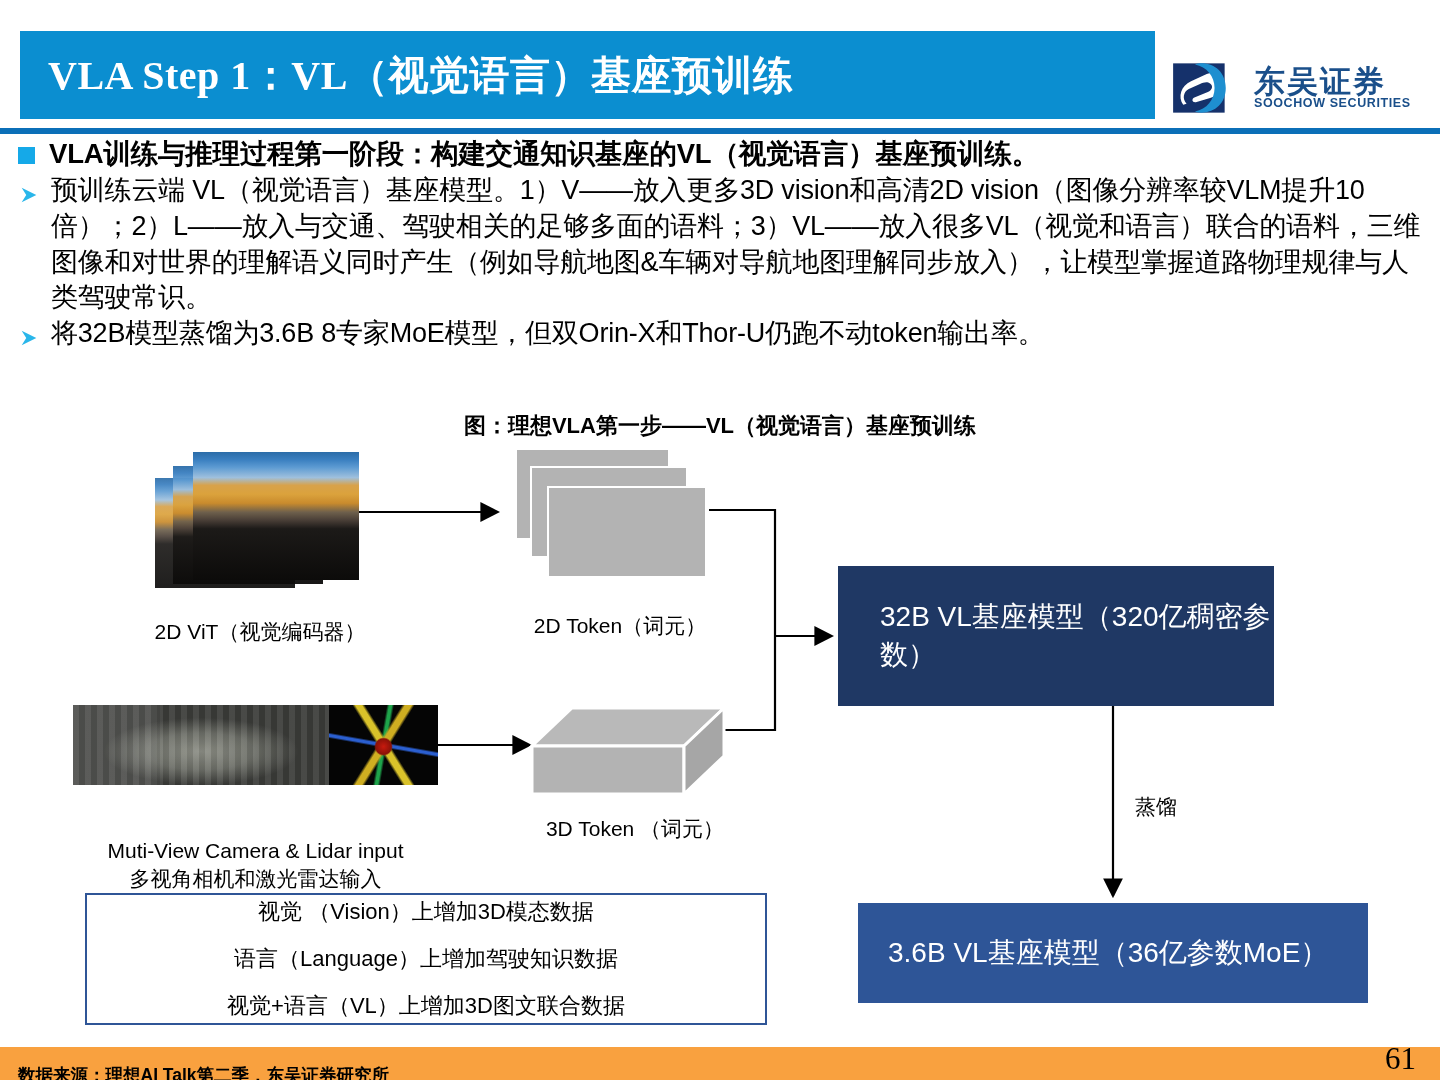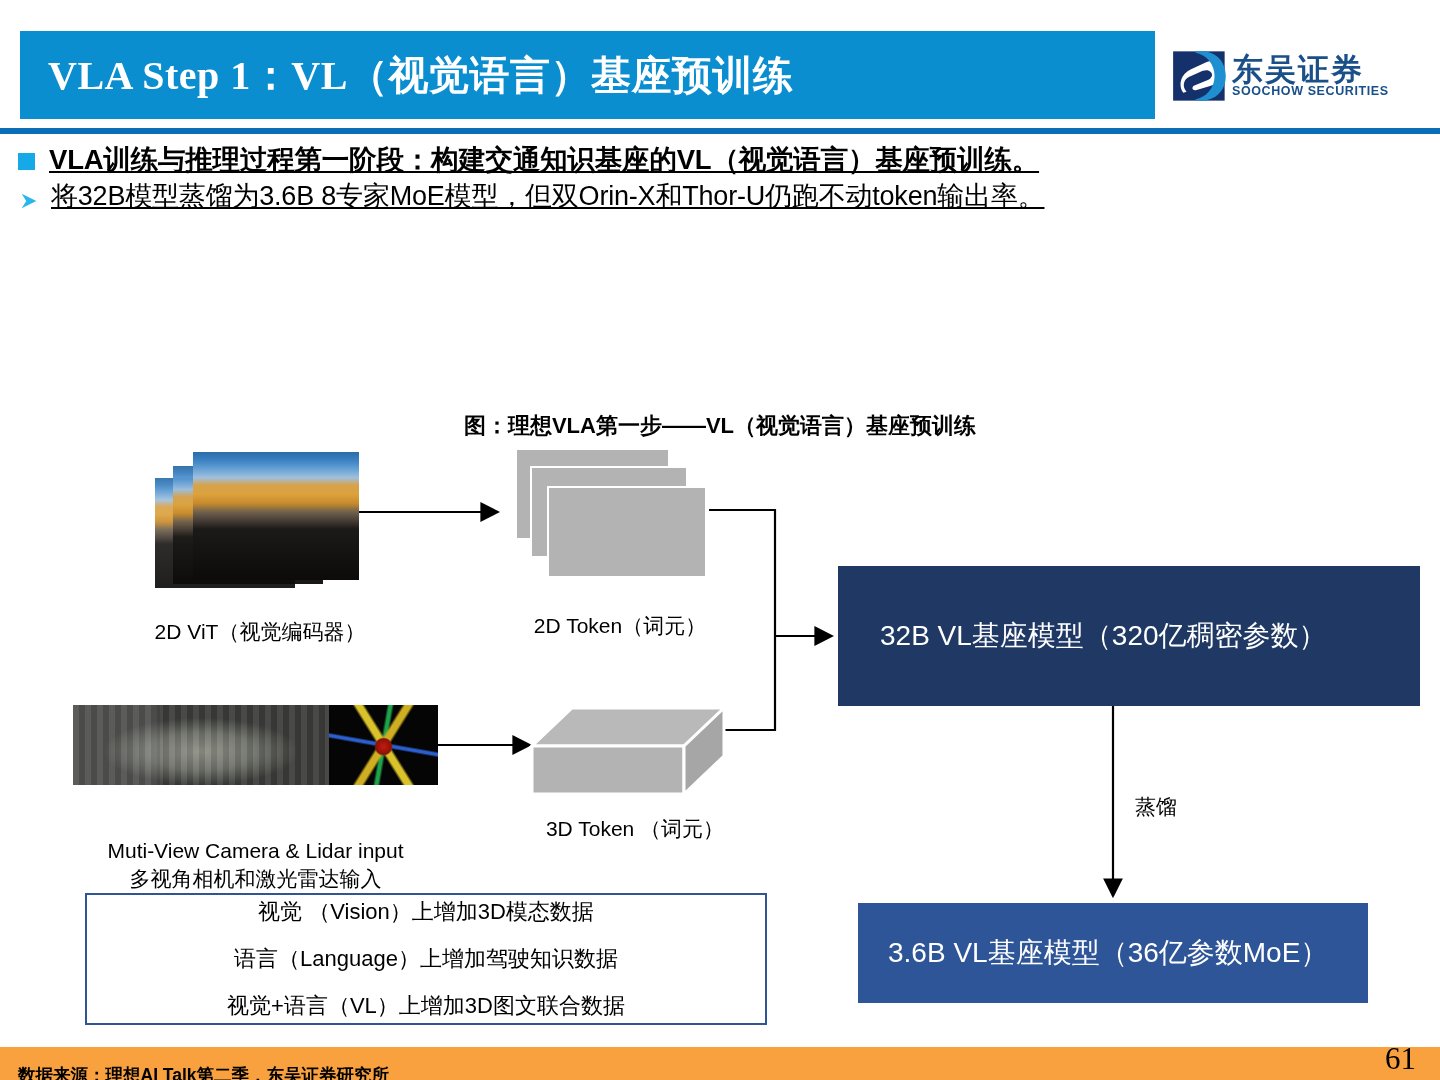--- a/index.html
+++ b/index.html
@@ -21,41 +21,41 @@
     position: absolute; left: 28px; top: 50%;
     transform: translateY(-50%);
     color: #ffffff;
     font-family: "Liberation Serif", "DejaVu Serif", serif;
     font-weight: bold;
     font-size: 40px;
     letter-spacing: 0.5px;
     white-space: nowrap;
   }
   #logo-wrap {
-    position: absolute; left: 1172px; top: 48px;
-    display: flex; align-items: center; gap: 4px;
+    position: absolute; left: 1172px; top: 60px;
+    display: flex; align-items: center; gap: 26px;
   }
   #logo-mark { width: 56px; height: 56px; display:block; }
   #logo-text { display: flex; flex-direction: column; line-height: 1; }
   #logo-cn {
     font-family: "Liberation Serif", "DejaVu Serif", serif;
     font-size: 31px; font-weight: bold; color: #1a4f8a;
     letter-spacing: 2px;
   }
   #logo-en {
     font-size: 12.5px; font-weight: bold; color: #1a4f8a;
     letter-spacing: 0.6px; 
   }
   #header-rule {
     position: absolute; left: 0; top: 128px;
     width: 1440px; height: 6px; background: #0b6fb8;
   }
 
   
-  #bullets { position: absolute; left: 18px; top: 143px; width: 1410px; text-decoration: underline; }
+  #bullets { position: absolute; left: 18px; top: 137px; width: 1410px; }
   .b-row { display: flex; align-items: flex-start; }
   .b-row.lv1 { margin-bottom: 2px; }
   .sq-bullet {
     width: 17px; height: 17px; background: #15a9e8;
     flex: 0 0 auto; margin-top: 10px; margin-right: 14px;
   }
   .arrow-bullet {
     flex: 0 0 auto; width: 22px; height: 22px; margin-top: 11px; margin-right: 11px;
   }
   .lv1-text {
@@ -95,21 +95,21 @@
     position: absolute; color: #000; font-size: 21px; text-align: center;
     white-space: nowrap;
   }
   .label.two-line { white-space: normal; line-height: 1.22; margin-top: 40px; }
 
   .modelbox {
     position: absolute;
     display: flex; align-items: center;
     color: #ffffff; font-size: 28px;
   }
-  #box-32b { background: #1f3864; left: 838px; top: 566px; width: 582px; height: 140px; padding-left: 42px; }
+  #box-32b { background: #1f3864; left: 838px; top: 566px; width: 436px; height: 140px; padding-left: 42px; }
   #box-36b { background: #2e5597; left: 858px; top: 903px; width: 510px; height: 100px; padding-left: 30px; }
 
   #distill-label {
     position: absolute; left: 1135px; top: 793px;
     font-size: 21px; color: #000;
   }
 
   #data-box {
     position: absolute; left: 85px; top: 893px;
     width: 682px; height: 132px;
@@ -161,20 +161,26 @@
 
   <div id="header-rule"></div>
 
   <div id="bullets">
 
     <div class="b-row lv1">
       <span class="sq-bullet"></span>
       <span class="lv1-text">VLA训练与推理过程第一阶段：构建交通知识基座的VL（视觉语言）基座预训练。</span>
     </div>
 
+    <div class="b-row">
+      <svg class="arrow-bullet" viewBox="0 0 24 24">
+        <path d="M4 4 L20 12 L4 20 L9 12 Z" fill="#29b6ea"></path>
+      </svg>
+      <span class="lv2-text">预训练云端 VL（视觉语言）基座模型。1）V——放入更多3D vision和高清2D vision（图像分辨率较VLM提升10倍）；2）L——放入与交通、驾驶相关的足够多面的语料；3）VL——放入很多VL（视觉和语言）联合的语料，三维图像和对世界的理解语义同时产生（例如导航地图&amp;车辆对导航地图理解同步放入），让模型掌握道路物理规律与人类驾驶常识。</span>
+    </div>
 
     <div class="b-row">
       <svg class="arrow-bullet" viewBox="0 0 24 24">
         <path d="M4 4 L20 12 L4 20 L9 12 Z" fill="#29b6ea"></path>
       </svg>
       <span class="lv2-text">将32B模型蒸馏为3.6B 8专家MoE模型，但双Orin-X和Thor-U仍跑不动token输出率。</span>
     </div>
 
   </div>
 

